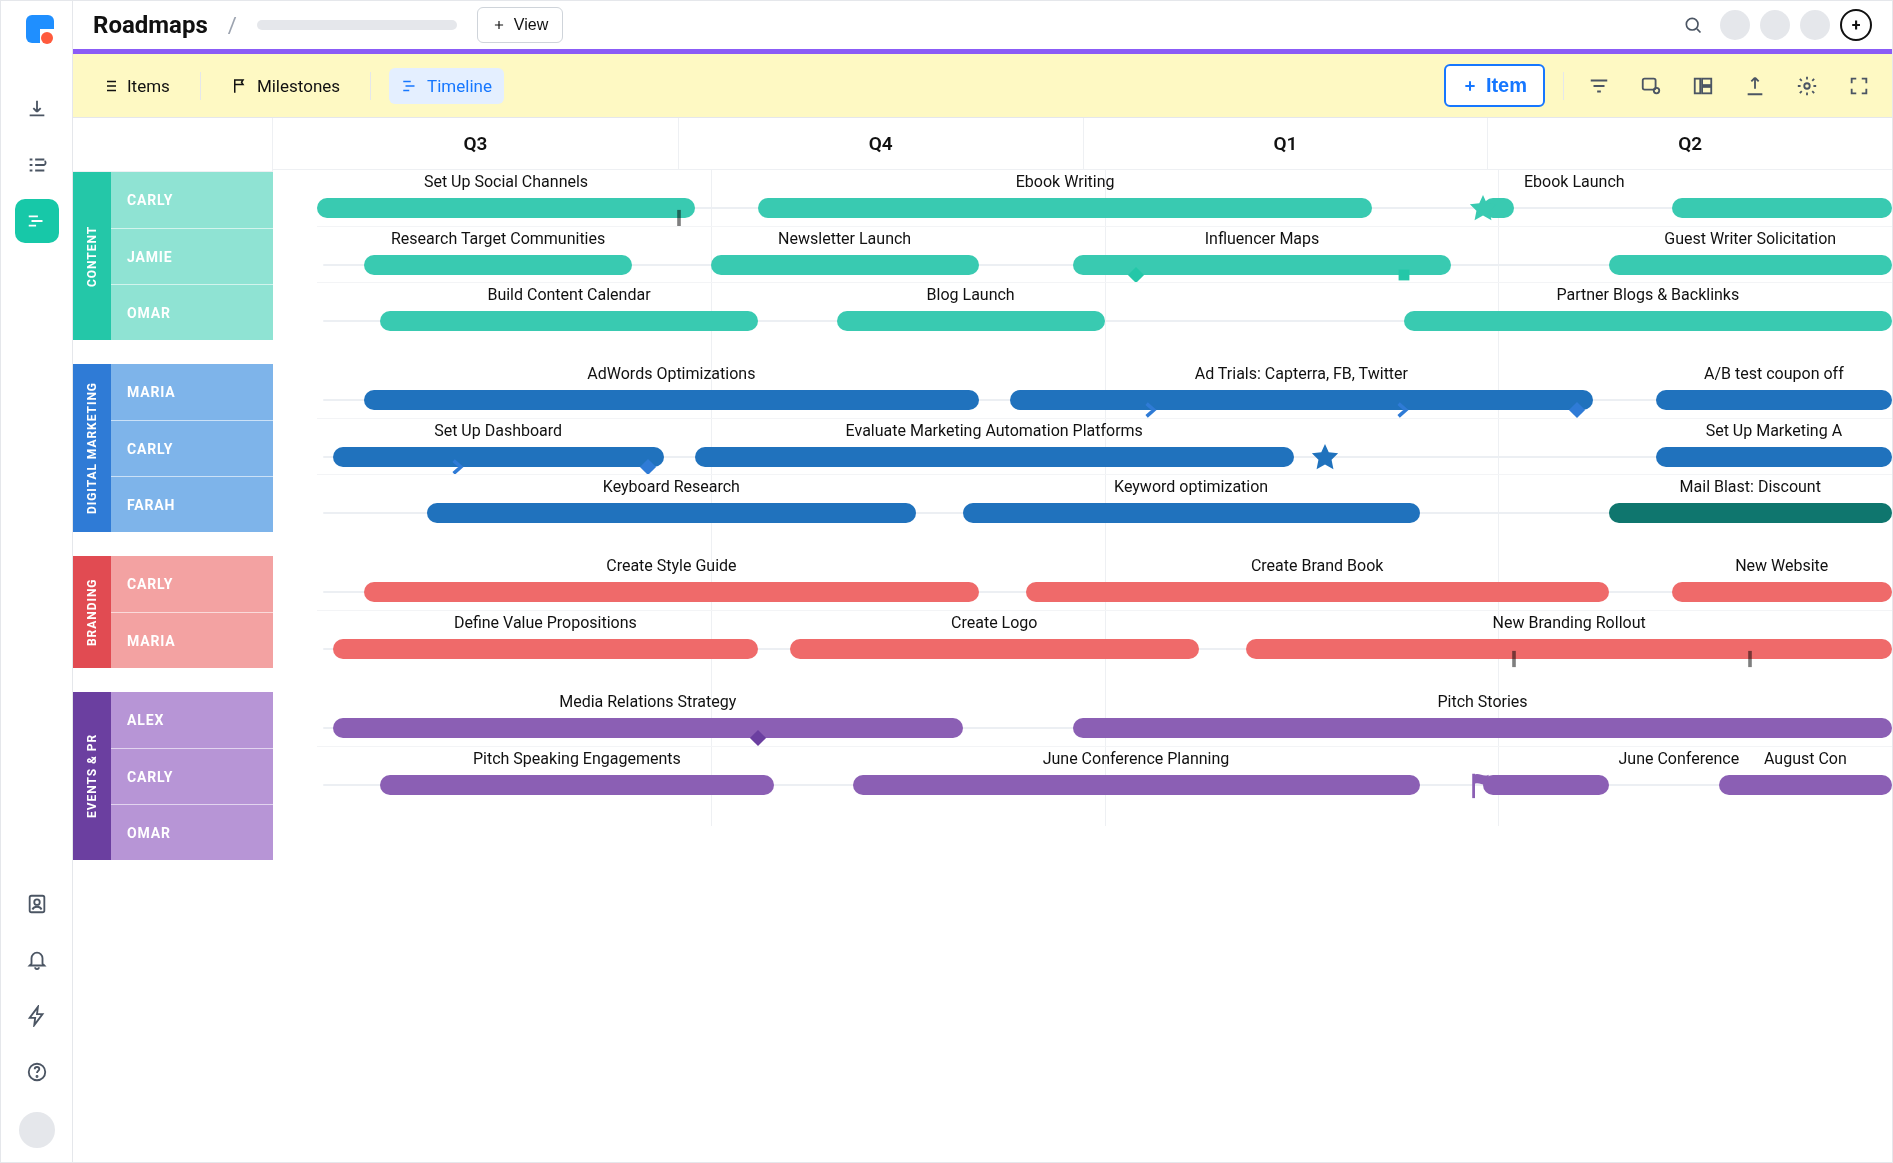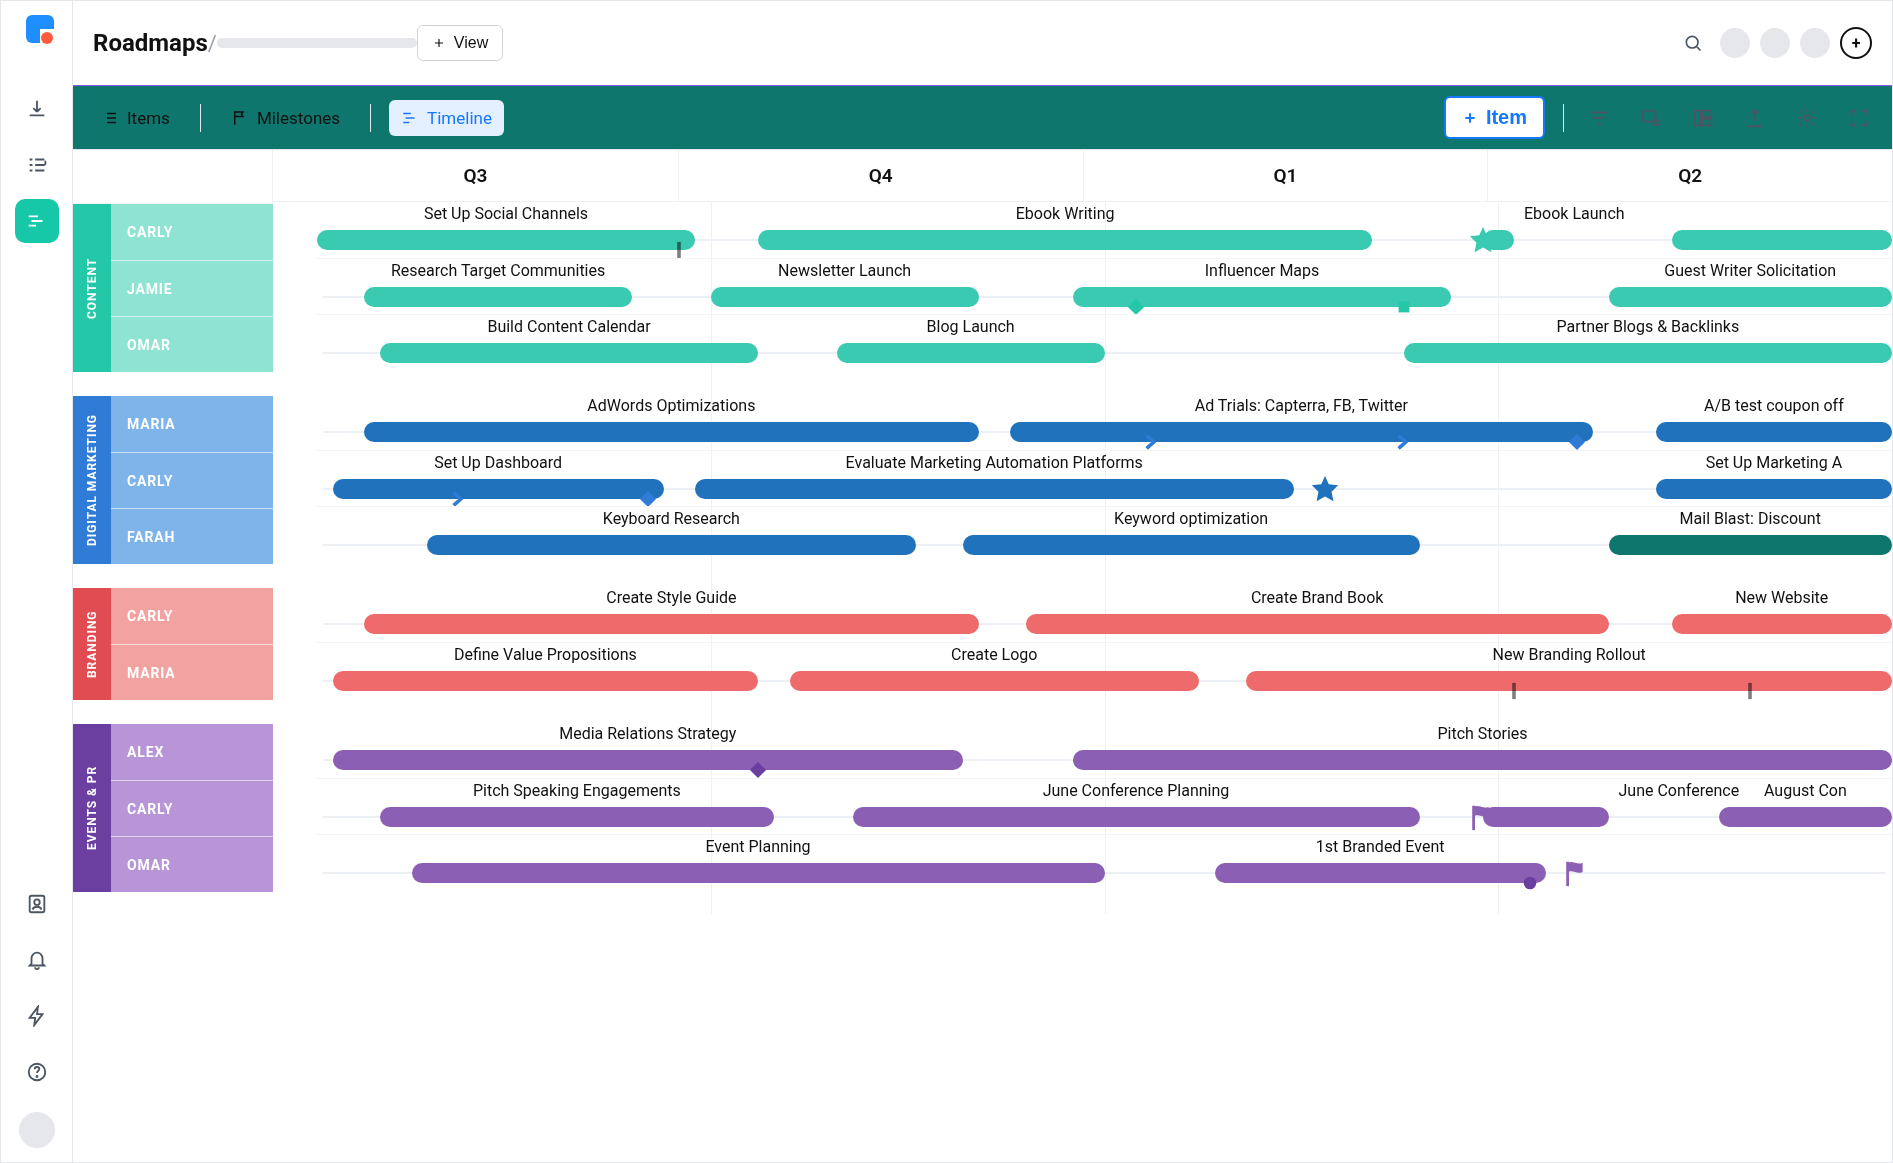--- a/index.html
+++ b/index.html
@@ -28,41 +28,41 @@
   .rail-btn svg { width: 22px; height: 22px; stroke: currentColor; fill: none; stroke-width: 2; }
   .rail .avatar {
     width: 36px; height: 36px; border-radius: 50%; background: #e5e7eb; margin-top: 12px;
   }
 
   
   .main { flex: 1; display: flex; flex-direction: column; min-width: 0; }
 
   
   .topbar {
-    display: flex; align-items: center; gap: 0;
-    padding: 24px 20px; border-bottom: 1px solid #8b5cf6;
+    display: flex; align-items: center; gap: 20px;
+    padding: 6px 20px; border-bottom: 5px solid #8b5cf6;
   }
   .topbar h1 { font-size: 24px; font-weight: 700; }
   .topbar .slash { color: #9ca3af; font-size: 22px; }
   .topbar .placeholder-title { width: 200px; height: 10px; border-radius: 6px; background: #e5e7eb; }
   .topbar .add-view {
     display: inline-flex; align-items: center; gap: 8px;
     border: 1px solid #cfd4da; border-radius: 6px; padding: 8px 14px;
     font-size: 16px; color: #111; background: #fff; cursor: pointer;
   }
   .topbar .right { margin-left: auto; display: flex; align-items: center; gap: 10px; }
   .chip-avatar { width: 30px; height: 30px; border-radius: 50%; background: #e5e7eb; }
   .icon-btn { width: 34px; height: 34px; display: flex; align-items: center; justify-content: center; color: #4b5563; border-radius: 8px; cursor: pointer; }
   .icon-btn svg { width: 20px; height: 20px; stroke: currentColor; fill: none; stroke-width: 2; }
   .circ-add { width: 32px; height: 32px; border: 2px solid #111; border-radius: 50%; display: flex; align-items: center; justify-content: center; font-weight: 700; }
 
   
   .subbar {
     display: flex; align-items: center; gap: 18px;
-    padding: 10px 16px; background: #0f766e; border-bottom: 1px solid #e5e7eb; justify-content: flex-end;
+    padding: 10px 16px; background: #fef9c3; border-bottom: 1px solid #e5e7eb; justify-content: flex-end;
   }
   .tab {
     display: inline-flex; align-items: center; gap: 8px;
     padding: 8px 12px; border-radius: 6px; font-size: 17px; color: #111; cursor: pointer;
   }
   .tab svg, .tab .tab-ico { width: 18px; height: 18px; stroke: currentColor; fill: none; stroke-width: 2; }
   .tab.active { background: #e4efff; color: #1677ff; }
   .subbar .sep { width: 1px; height: 28px; background: #e5e7eb; }
   .subbar .right { margin-left: auto; display: flex; align-items: center; gap: 18px; }
   .btn-item {
@@ -520,35 +520,20 @@
                     <span class="lbl-right">June Conference</span>
                   </div>
                   <span class="marker" style="left: 74%; width: 30px; height: 30px;"><svg viewBox="0 0 32 32" width="28" height="28">
                       <path d="M6 30V4" stroke="#8b5fb4" stroke-width="3"></path>
                       <path d="M6 5c6-3 10 3 16 0v10c-6 3-10-3-16 0z" fill="#8b5fb4"></path>
                     </svg></span>
                   <div class="bar" style="left: 89%; width: 11%; background: rgb(139, 95, 180);">
                     <span class="lbl">August Con</span>
                   </div>
                 </div>
-                <div class="lane">
-                  <div class="bar" style="left: 6%; width: 44%; background: rgb(139, 95, 180);">
-                    <span class="lbl">Event Planning</span>
-                  </div>
-                  <div class="bar" style="left: 57%; width: 21%; background: rgb(139, 95, 180);">
-                    <span class="lbl">1st Branded Event</span>
-                    <span class="marker" style="left: 95.2381%;"><svg viewBox="0 0 20 20">
-                        <circle cx="10" cy="10" r="7" fill="#6b3fa0"></circle>
-                      </svg></span>
-                  </div>
-                  <span class="marker" style="left: 80%; width: 30px; height: 30px;"><svg viewBox="0 0 32 32" width="28" height="28">
-                      <path d="M6 30V4" stroke="#8b5fb4" stroke-width="3"></path>
-                      <path d="M6 5c6-3 10 3 16 0v10c-6 3-10-3-16 0z" fill="#8b5fb4"></path>
-                    </svg></span>
-                </div>
                 <div style="height: 24px;"></div>
               </div>
             </div>
         </div>
 
       </div>
     </div>
 
   </div>
 </div>

